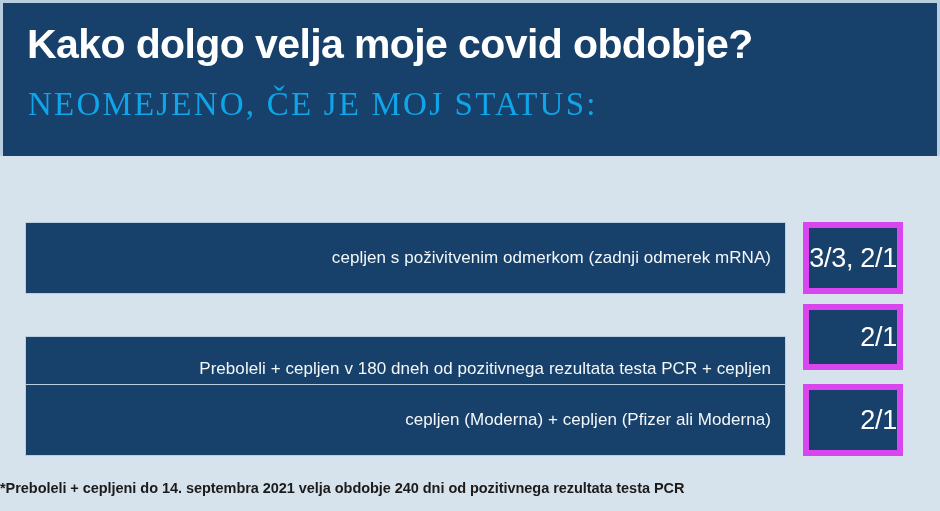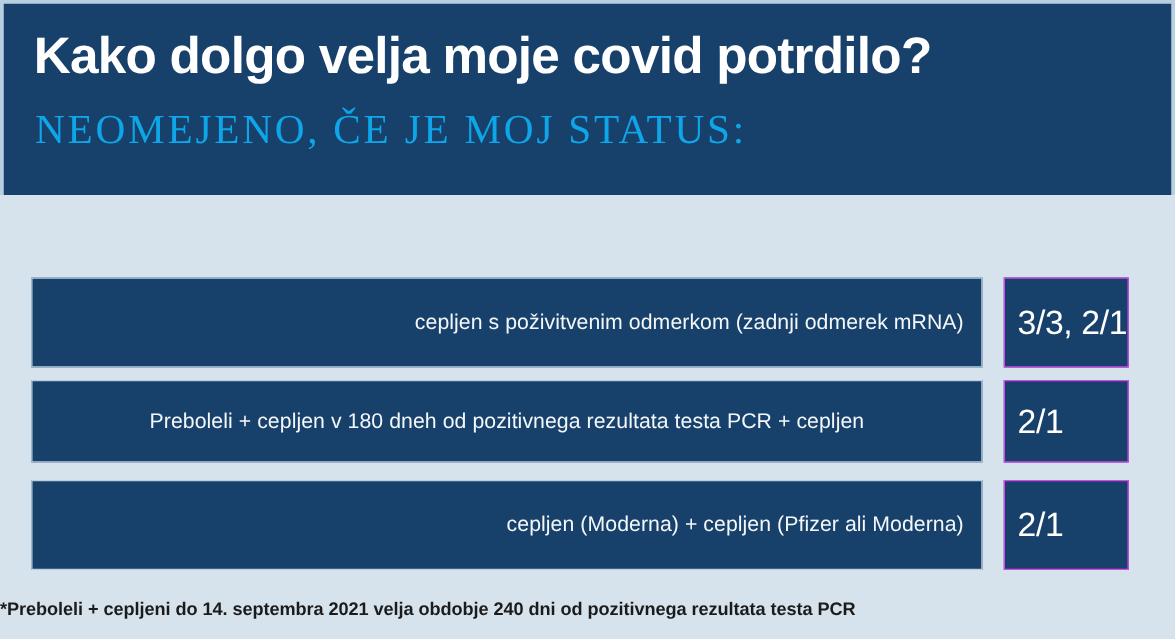--- a/index.html
+++ b/index.html
@@ -82,41 +82,41 @@
     top: 0;
     width: 761px;
     height: 72px;
     background: #17406a;
     border: 1px solid #b9cfdf;
     box-sizing: border-box;
     display: flex;
     align-items: center;
   }
   .row-bar.center { justify-content: flex-end; }
-  .row-bar.stretch { justify-content: center; }
+  .row-bar.stretch { justify-content: flex-end; margin-top: 32px; }
   .row-label {
     color: #f3f7fa;
     font-size: 17px;
     font-weight: normal;
     letter-spacing: 0.05px;
     white-space: nowrap;
     padding: 0 14px;
   }
   .row-badge {
     position: absolute;
     left: 778px;
     top: 0;
     width: 100px;
     height: 72px;
     background: #17406a;
-    border: 1px solid #d946ef;
+    border: 6px solid #d946ef;
     box-sizing: border-box;
     display: flex;
     align-items: center;
-    justify-content: flex-start;
+    justify-content: flex-end;
     padding-left: 10px;
   }
   .badge-text {
     color: #ffffff;
     font-size: 27px;
     font-weight: normal;
     letter-spacing: -0.3px;
     white-space: nowrap;
   }
 
@@ -139,21 +139,21 @@
     letter-spacing: -0.05px;
     white-space: nowrap;
   }
 </style>
 </head>
 <body>
 
 <div id="infographic">
 
   <div class="header">
-    <div class="title">Kako dolgo velja moje covid potrdilo?</div>
+    <div class="title">Kako dolgo velja moje covid obdobje?</div>
     <div class="subtitle">NEOMEJENO, ČE JE MOJ STATUS:</div>
   </div>
 
   <div class="rows">
 
     <div class="row" id="row-1">
       <div class="row-bar center">
         <span class="row-label">cepljen s poživitvenim odmerkom (zadnji odmerek mRNA)</span>
       </div>
       <div class="row-badge">

